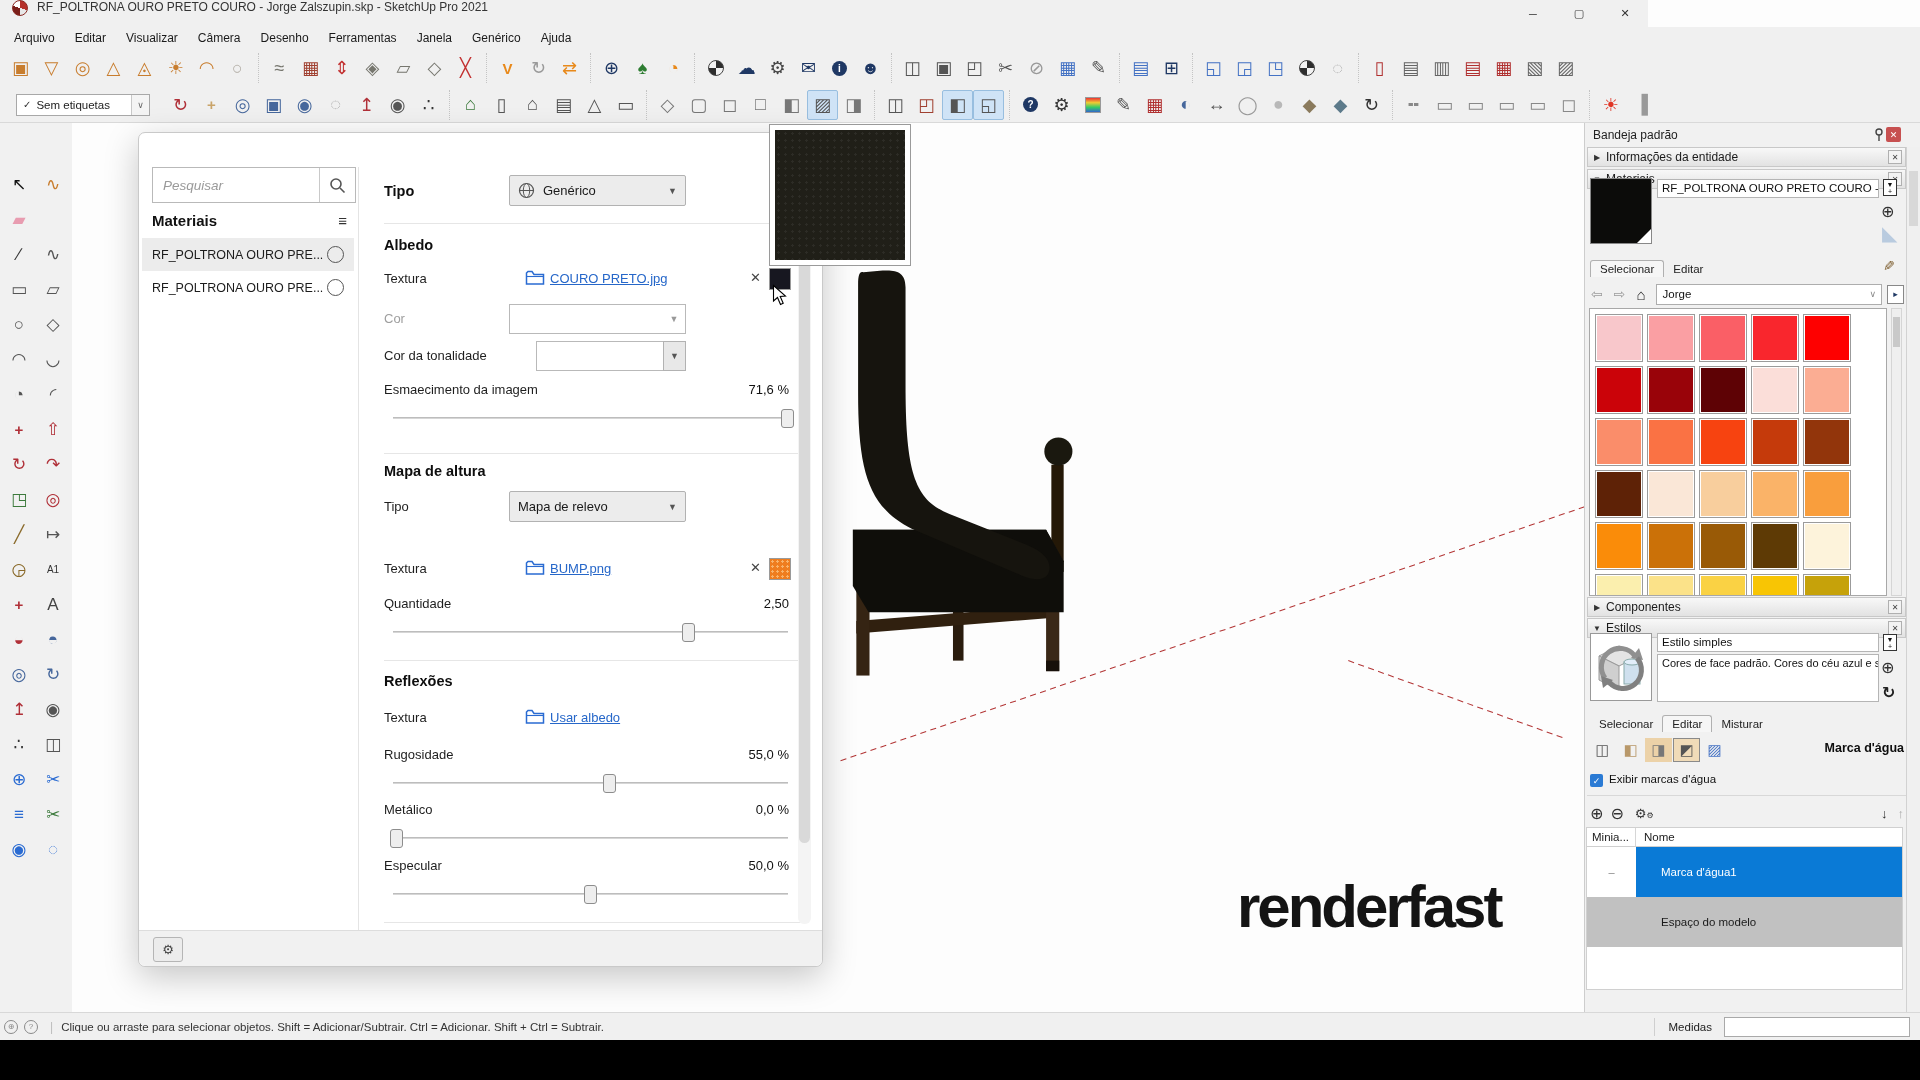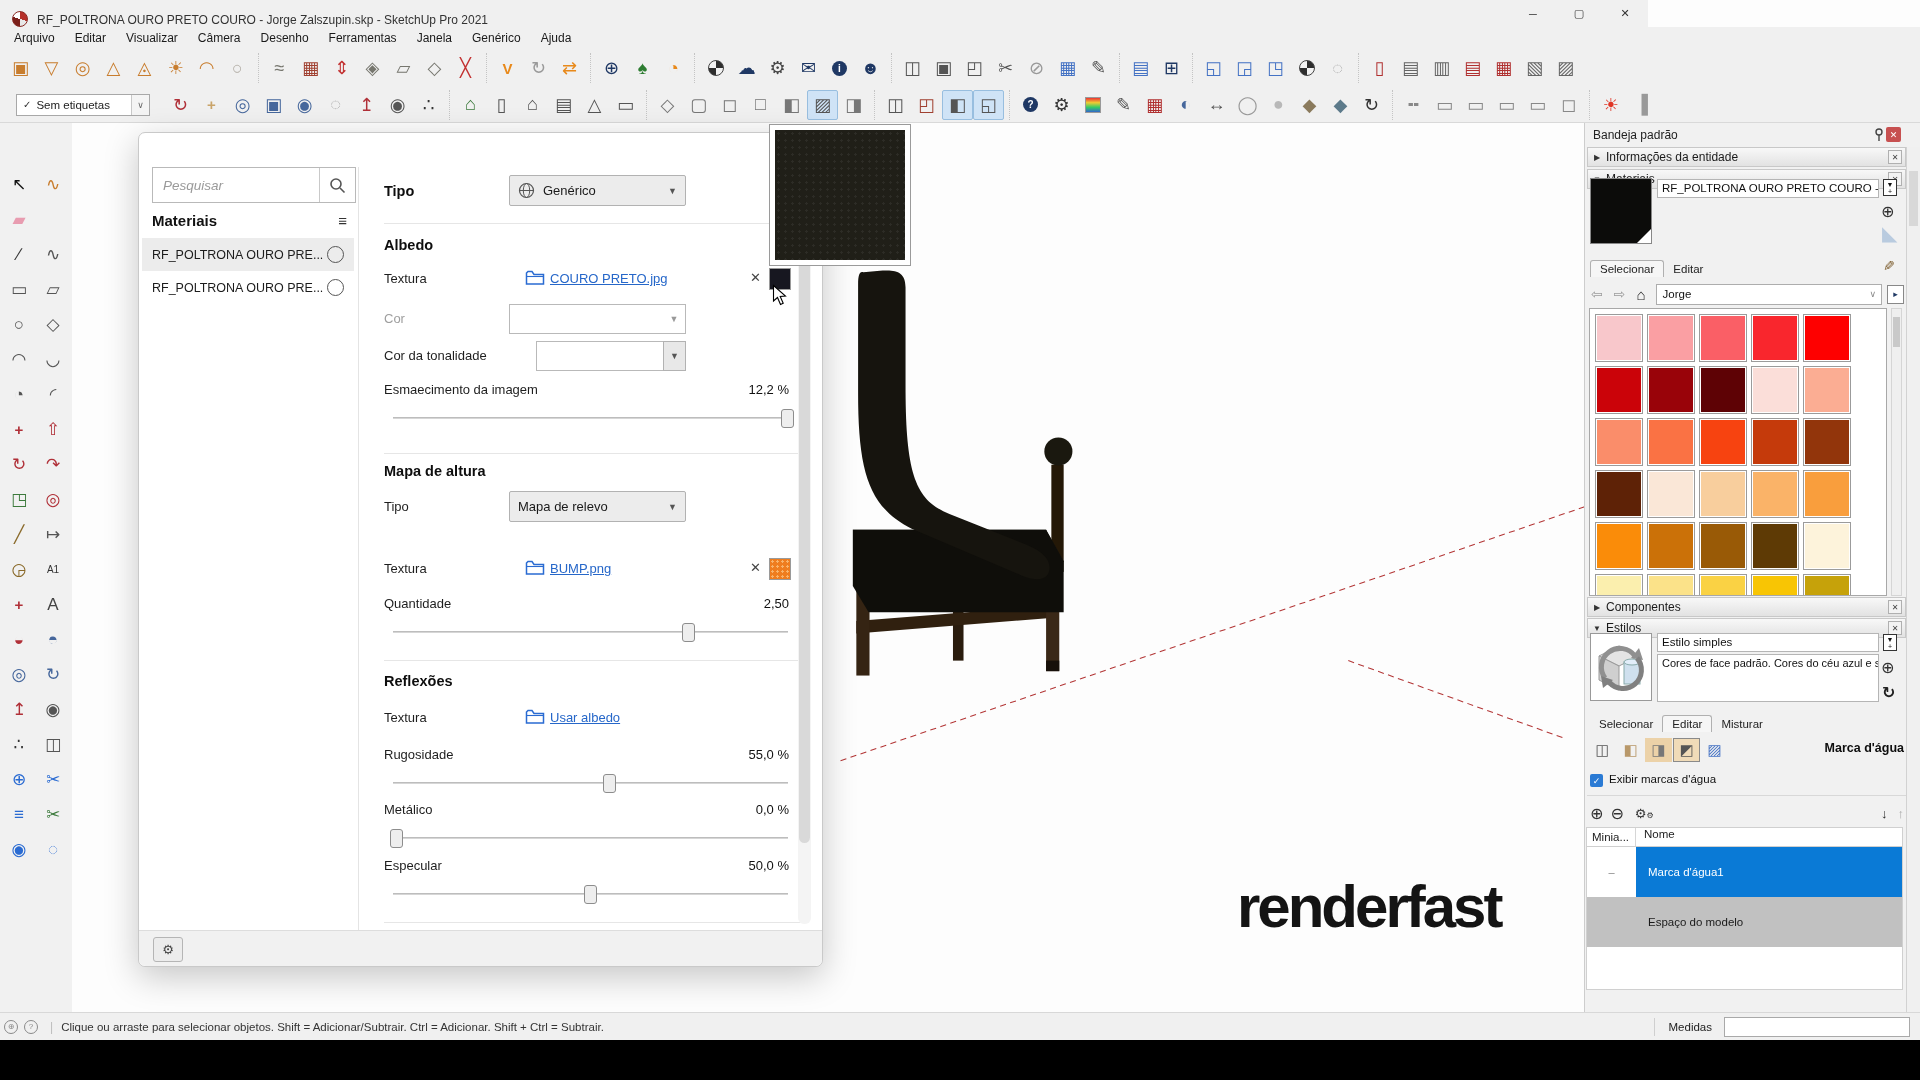--- a/index.html
+++ b/index.html
@@ -1,19 +1,19 @@
 <!DOCTYPE html>
 <html><head>
 <meta charset="utf-8">
 <style>
 *{margin:0;padding:0;box-sizing:border-box}
 html,body{width:1920px;height:1080px;overflow:hidden}
 body{font-family:"Liberation Sans","DejaVu Sans",sans-serif;background:#fdfdfd;position:relative;font-size:13px;color:#222}
 
-.titlebar{position:absolute;left:0;top:0;width:1648px;height:27px;background:#f0f0f0;display:flex;align-items:flex-end;z-index:20}
+.titlebar{position:absolute;left:0;top:0;width:1648px;height:27px;background:#f0f0f0;display:flex;align-items:flex-start;z-index:20}
 .app-icon{width:16px;height:16px;margin:0 9px 0 12px;border-radius:50%;background:conic-gradient(#b5302a 0 30%,#e8e8e8 0 50%,#7a1f1a 0 80%,#fff 0);border:1px solid #8a2a24}
 .title-text{font-size:12px;color:#333}
 .win-btns{margin-left:auto;display:flex}
 .win-btn{width:46px;height:27px;display:flex;align-items:center;justify-content:center;font-size:11px;color:#333}
 .menubar{position:absolute;left:0;top:27px;width:1920px;height:22px;background:#f0f0f0;display:flex;align-items:center;padding-left:4px;z-index:20}
 .menu-item{padding:3px 10px;font-size:12px;color:#1a1a1a}
 
 .toolbar{position:absolute;left:0;width:1920px;background:#f0f0f0;display:flex;align-items:center;z-index:20}
 #tb1{top:49px;height:38px}
 #tb2{top:87px;height:36px;border-bottom:1px solid #d9d9d9}
@@ -119,26 +119,26 @@
 .wm-label{position:absolute;right:16px;top:618px;font-weight:bold;font-size:12.5px;color:#0e0e0e}
 .chkbox{position:absolute;left:5px;top:651px;width:13px;height:13px;background:#2a7ad4;border-radius:2px;color:#fff;font-size:9px;display:flex;align-items:center;justify-content:center}
 .chk-label{position:absolute;left:24px;top:650px;font-size:11.5px;color:#111}
 .hr2{position:absolute;left:2px;right:14px;top:672px;height:1px;background:#d8d8d8}
 .btn-row{position:absolute;left:5px;top:680px;right:16px;height:20px;display:flex;align-items:center}
 .circle-btn{font-size:16px;color:#333;margin-right:7px}
 .gear-sm{font-size:13px;color:#333;margin-left:4px}
 .mv-dn{margin-left:auto;font-size:13px;color:#222;font-weight:bold}
 .mv-up{font-size:13px;color:#aaa;margin-left:10px;font-weight:bold}
 .wm-table{position:absolute;left:1px;right:17px;top:704px;height:163px;background:#fff;border:1px solid #d0d0d0}
-.wm-header{height:19px;display:flex;border-bottom:1px solid #cfcfcf;font-size:11.5px;color:#222;align-items:flex-start}
+.wm-header{height:19px;display:flex;border-bottom:1px solid #cfcfcf;font-size:11.5px;color:#222;align-items:center}
 .wm-h-thumb{width:49px;padding-left:5px;border-right:1px solid #d6d6d6;height:100%;display:flex;align-items:center}
 .wm-h-name{padding-left:8px}
 .wm-row{height:50px;display:flex}
 .wm-cell-thumb{width:49px;display:flex;align-items:center;justify-content:center;color:#888;font-size:11px}
-.wm-cell-name{flex:1;display:flex;align-items:center;padding-left:12px;font-size:11.5px}
+.wm-cell-name{flex:1;display:flex;align-items:center;padding-left:25px;font-size:11.5px}
 .wm-row.sel .wm-cell-name{background:#0a7ad6;color:#fff}
 .wm-row.model{background:#c1c1c1;color:#1a1a1a}
 .outer-scroll{position:absolute;right:0;top:24px;width:14px;bottom:0;background:#f0f0f0;border-left:1px solid #d2d2d2}
 .outer-scroll .sthumb{position:absolute;left:2px;right:2px;top:24px;height:55px;background:#d8d8d8}
 
 .statusbar{position:absolute;left:0;top:1012px;width:1920px;height:28px;background:#f0f0f0;border-top:1px solid #d8d8d8;display:flex;align-items:center;z-index:25;padding-left:4px}
 .st-icon{width:14px;height:14px;border:1px solid #8a8a8a;border-radius:50%;color:#8a8a8a;font-size:8px;display:flex;align-items:center;justify-content:center;margin-right:6px}
 .st-sep{color:#bdbdbd;margin:0 8px 0 6px;font-size:12px}
 .st-msg{font-size:11.5px;color:#333}
 .meas-wrap{margin-left:auto;display:flex;align-items:center}
@@ -439,21 +439,21 @@
       <span class="thumb dark"></span>
     </div>
     <span class="row-label grayl" style="top:144px">Cor</span>
     <div class="combo" style="top:137px">
       <span class="chev-in">▼</span>
     </div>
     <span class="row-label" style="top:181px">Cor da tonalidade</span>
     <div class="combo2-main" style="top:174px"></div>
     <div class="combo2-btn" style="top:174px">▼</div>
     <span class="row-label" style="top:215px">Esmaecimento da imagem</span>
-    <span class="value" style="top:215px">12,2 %</span>
+    <span class="value" style="top:215px">71,6 %</span>
     <div class="slider" style="top:241px">
       <div class="track"></div>
         <div class="handle" style="left: calc(100% - 7px);"></div>
     </div>
     <div class="hdiv" style="top:286px"></div>
 
     <span class="row-label bold-h" style="top:296px">Mapa de altura</span>
     <span class="row-label" style="top:332px">Tipo</span>
     <div class="dd" style="top:324px">
       <span>Mapa de relevo</span>

